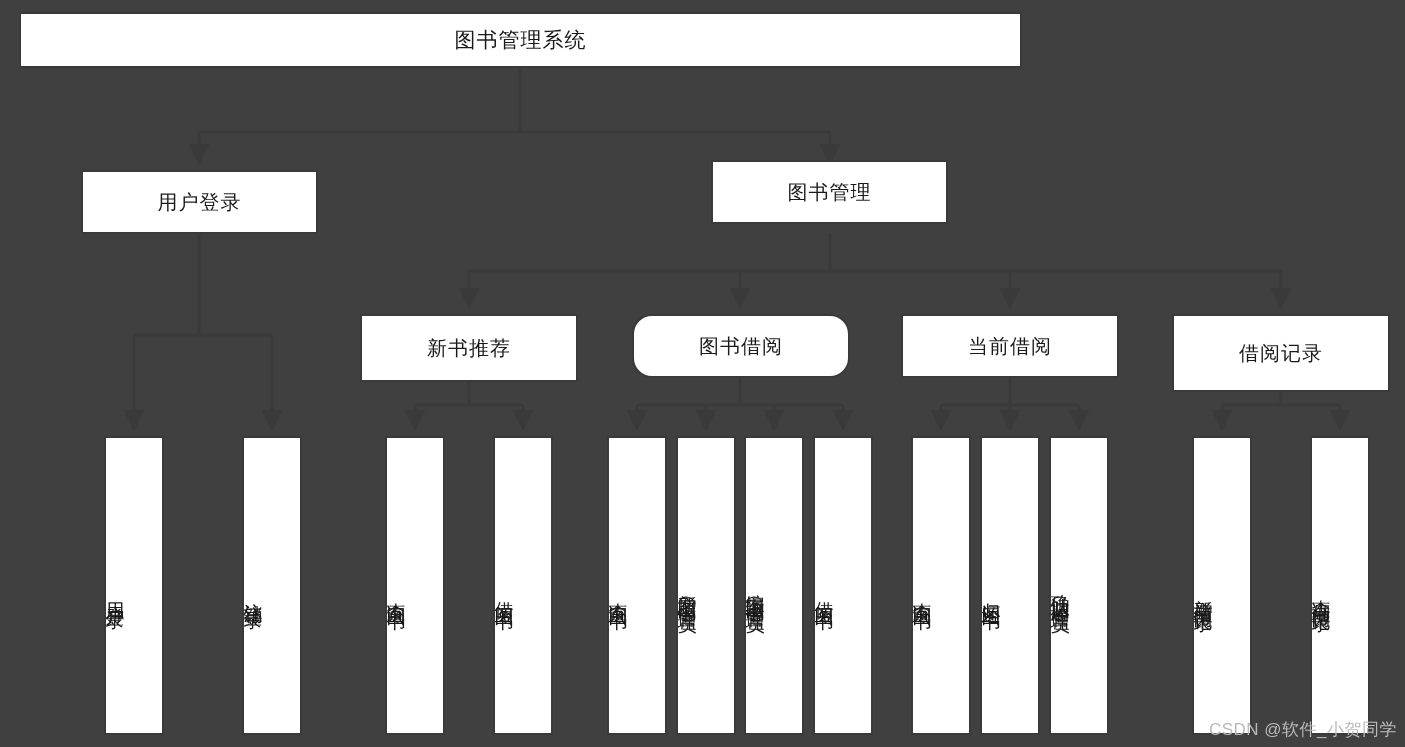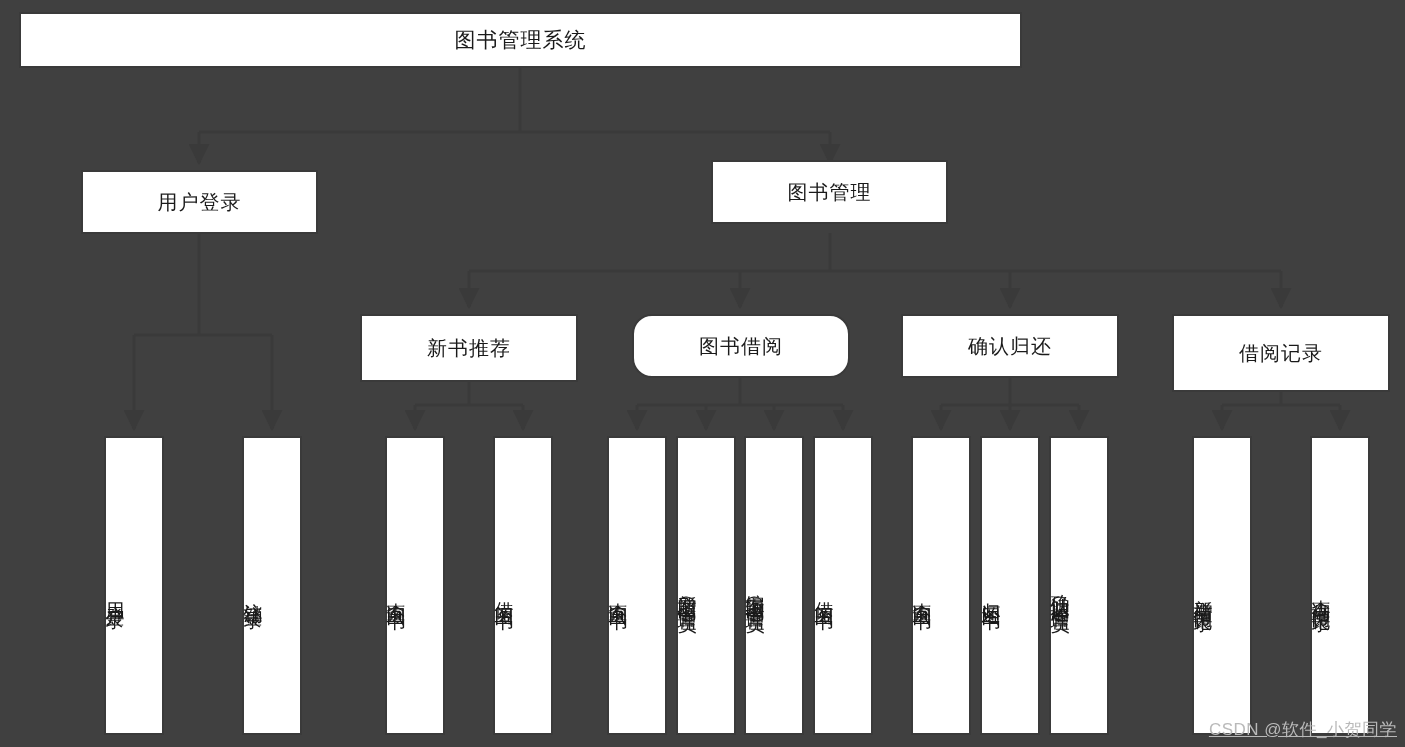--- a/index.html
+++ b/index.html
@@ -66,21 +66,20 @@
   }
   #watermark {
     position: absolute;
     right: 8px;
     bottom: 6px;
     font-size: 17px;
     color: #b9b9b9;
     letter-spacing: 0.5px;
     z-index: 3;
     white-space: nowrap;
-    text-decoration: underline;
   }
 </style>
 </head>
 <body>
 
 <div id="canvas">
 
   <svg id="wires" viewBox="0 0 1405 747" xmlns="http://www.w3.org/2000/svg">
     <defs>
       <marker id="arrow" viewBox="0 0 10 10" refX="9" refY="5" markerWidth="7" markerHeight="7" orient="auto-start-reverse">
@@ -142,21 +141,21 @@
     <span class="hlabel">图书管理</span>
   </div>
 
   <div class="node level2" style="left:360px; top:314px; width:218px; height:68px;">
     <span class="hlabel">新书推荐</span>
   </div>
   <div class="node level2" style="left:632px; top:314px; width:218px; height:64px;border-radius:20px;">
     <span class="hlabel">图书借阅</span>
   </div>
   <div class="node level2" style="left:901px; top:314px; width:218px; height:64px;">
-    <span class="hlabel">确认归还</span>
+    <span class="hlabel">当前借阅</span>
   </div>
   <div class="node level2" style="left:1172px; top:314px; width:218px; height:78px;">
     <span class="hlabel">借阅记录</span>
   </div>
 
   <div class="node leaf" style="left:104px; top:436px; width:60px; height:299px;">
     <span class="leaf-text">用户登录</span>
   </div>
   <div class="node leaf" style="left:242px; top:436px; width:60px; height:299px;">
     <span class="leaf-text">注销登录</span>

